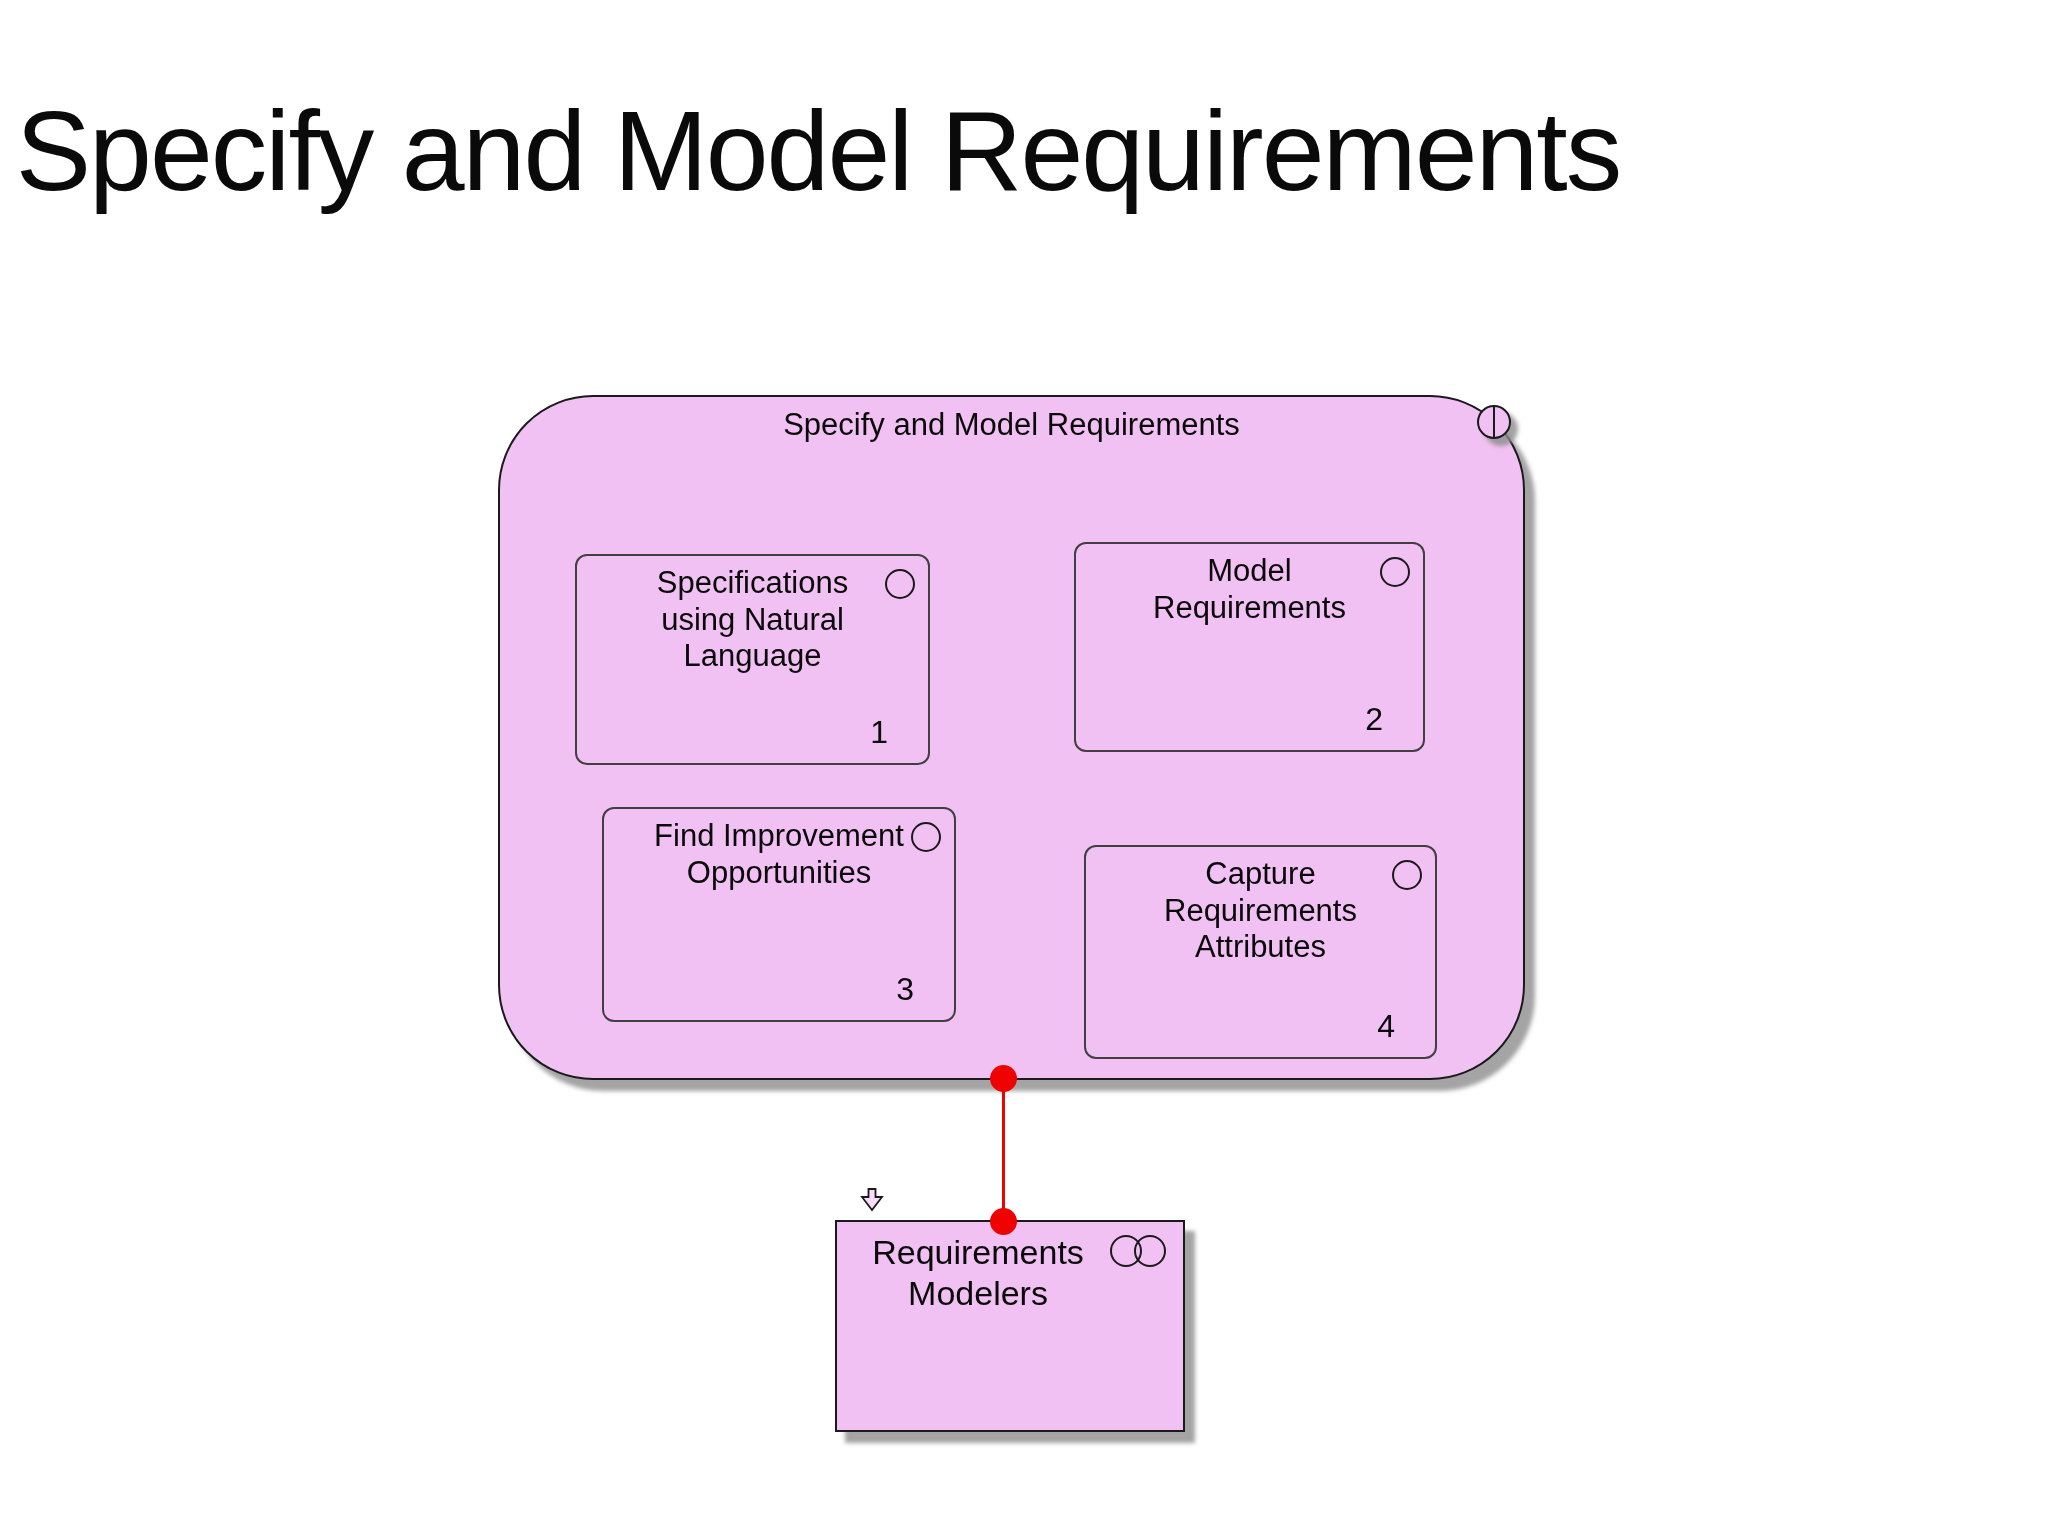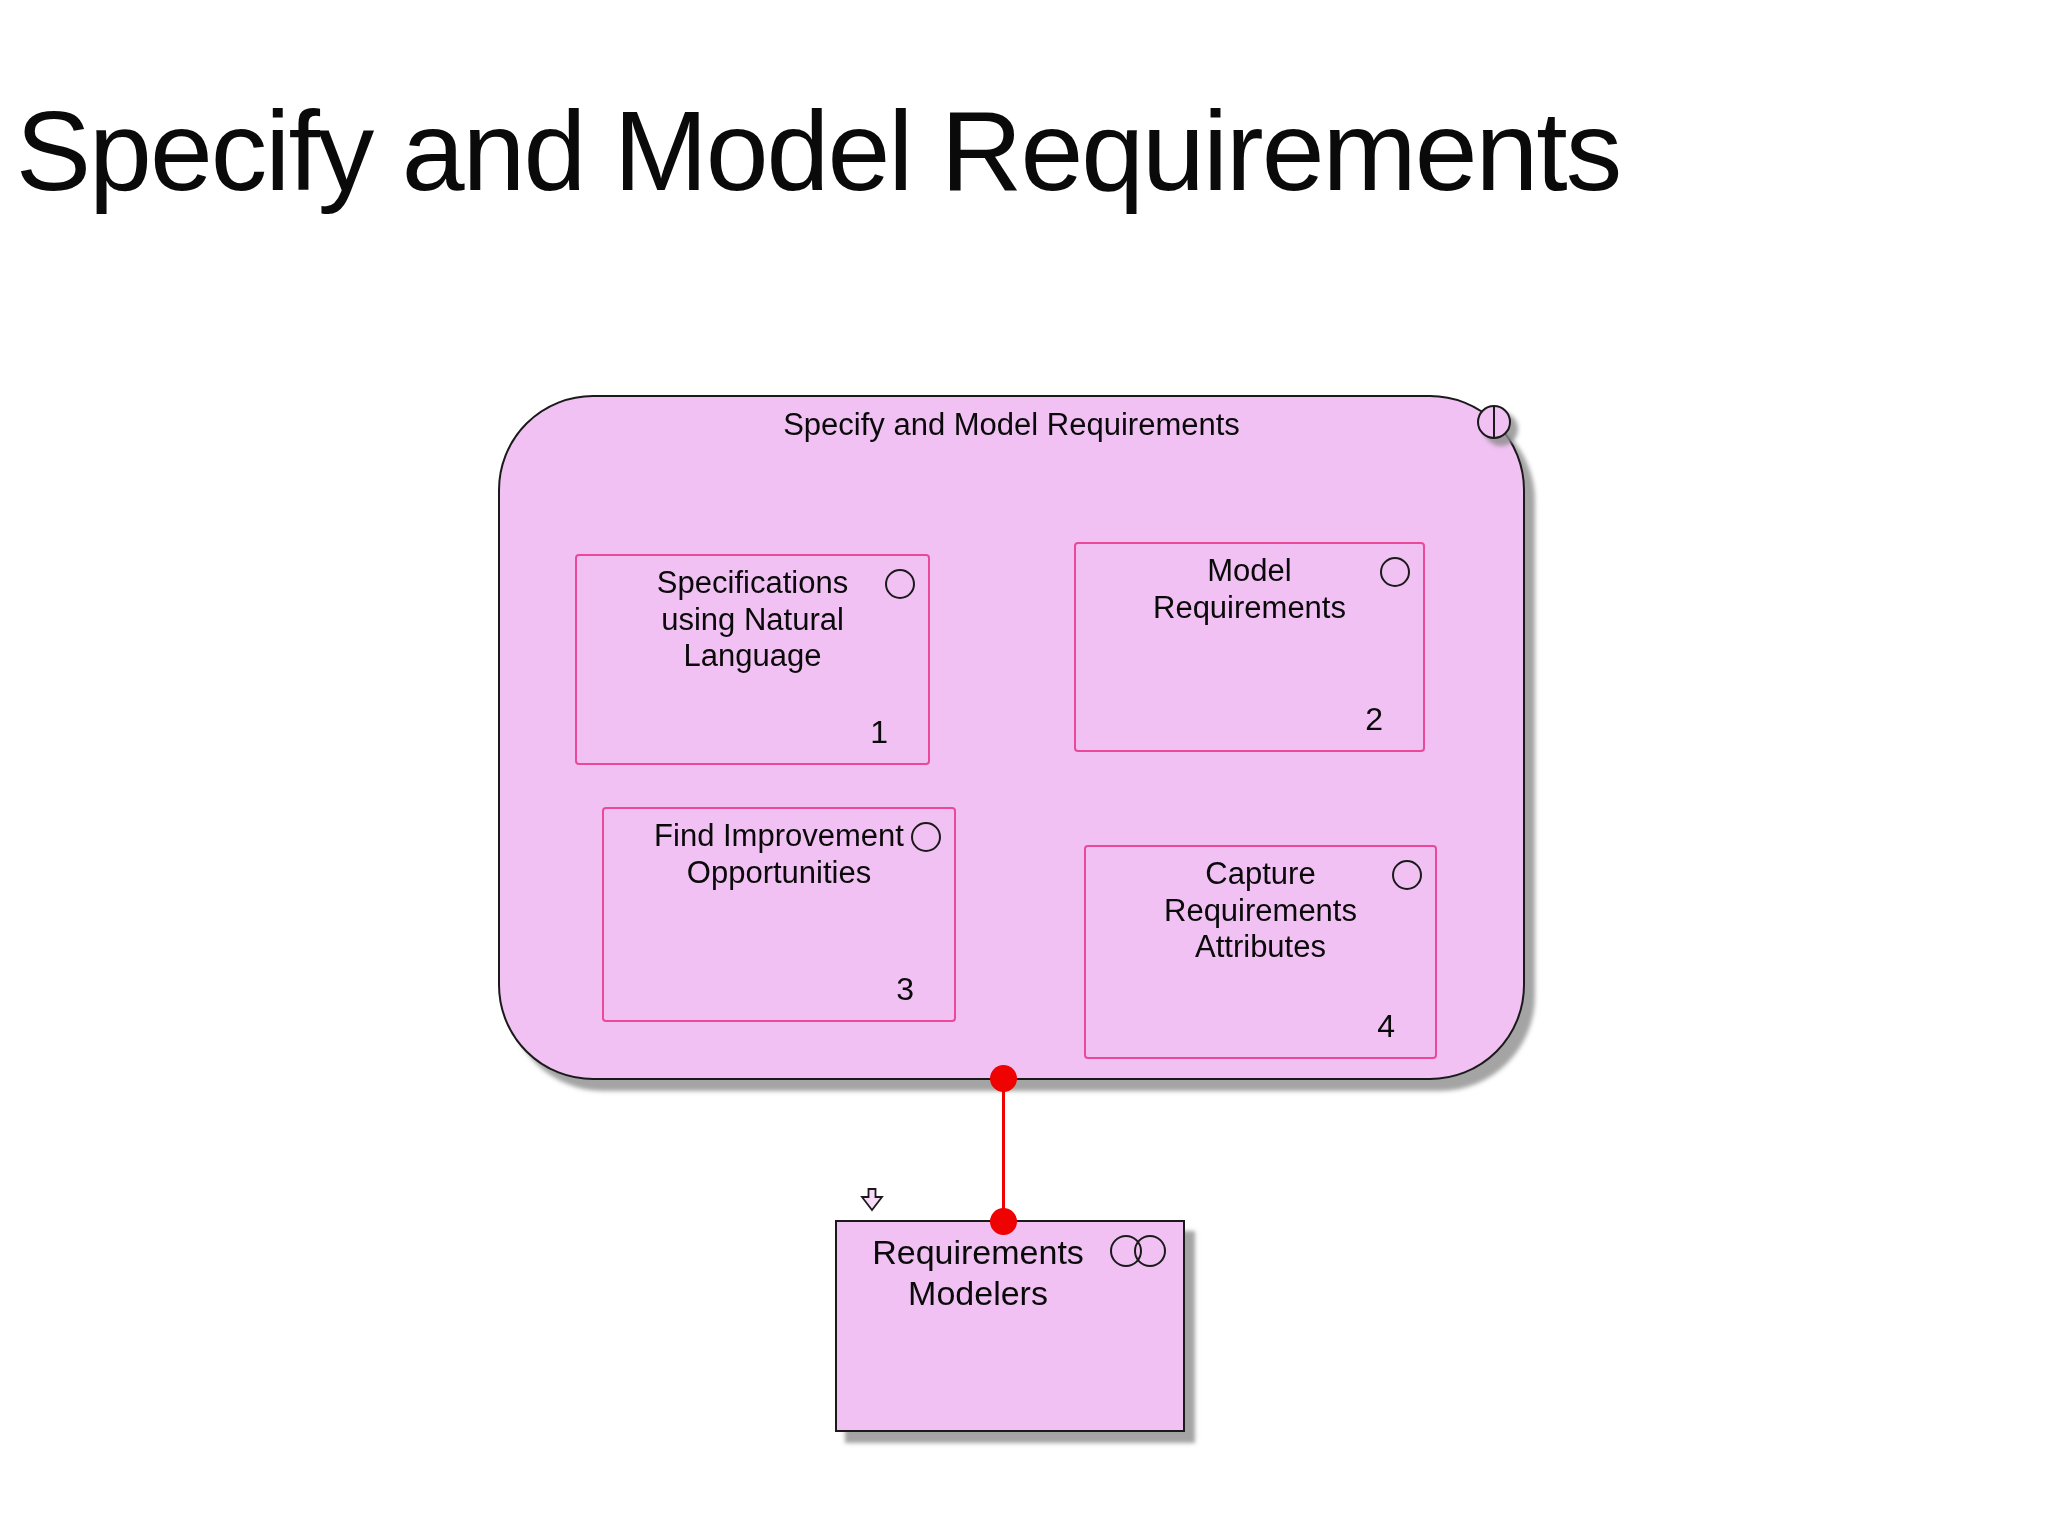--- a/index.html
+++ b/index.html
@@ -53,22 +53,22 @@
     position: absolute;
     left: 975px;
     top: 6px;
     filter: drop-shadow(7px 7px 2px rgba(140,140,140,0.8));
   }
 
   
   .task {
     position: absolute;
     background: #f1c1f3;
-    border: 2px solid #ec4899;
-    border-radius: 4px;
+    border: 2px solid #404040;
+    border-radius: 12px;
     box-sizing: border-box;
   }
   .task-1 { left: 75px;  top: 157px; width: 355px; height: 211px; }
   .task-2 { left: 574px; top: 145px; width: 351px; height: 210px; }
   .task-3 { left: 75px;  top: 410px; width: 354px; height: 215px; margin-left: 27px; }
   .task-4 { left: 584px; top: 408px; width: 353px; height: 214px; margin-top: 40px; }
   .task-label {
     position: absolute;
     top: 9px;
     left: 0;

